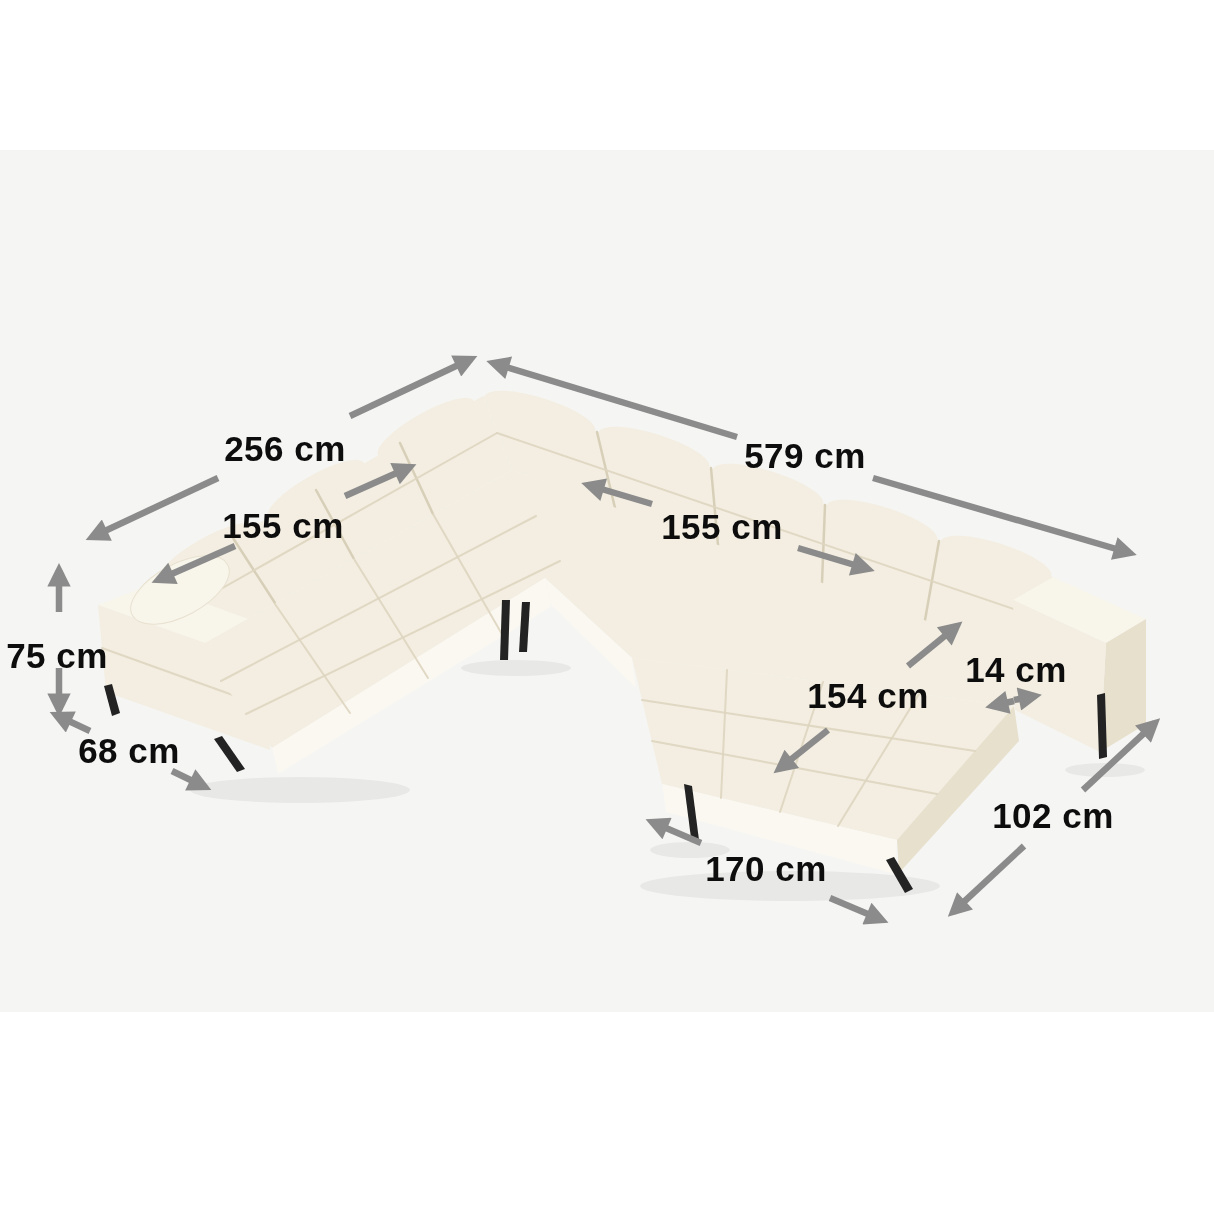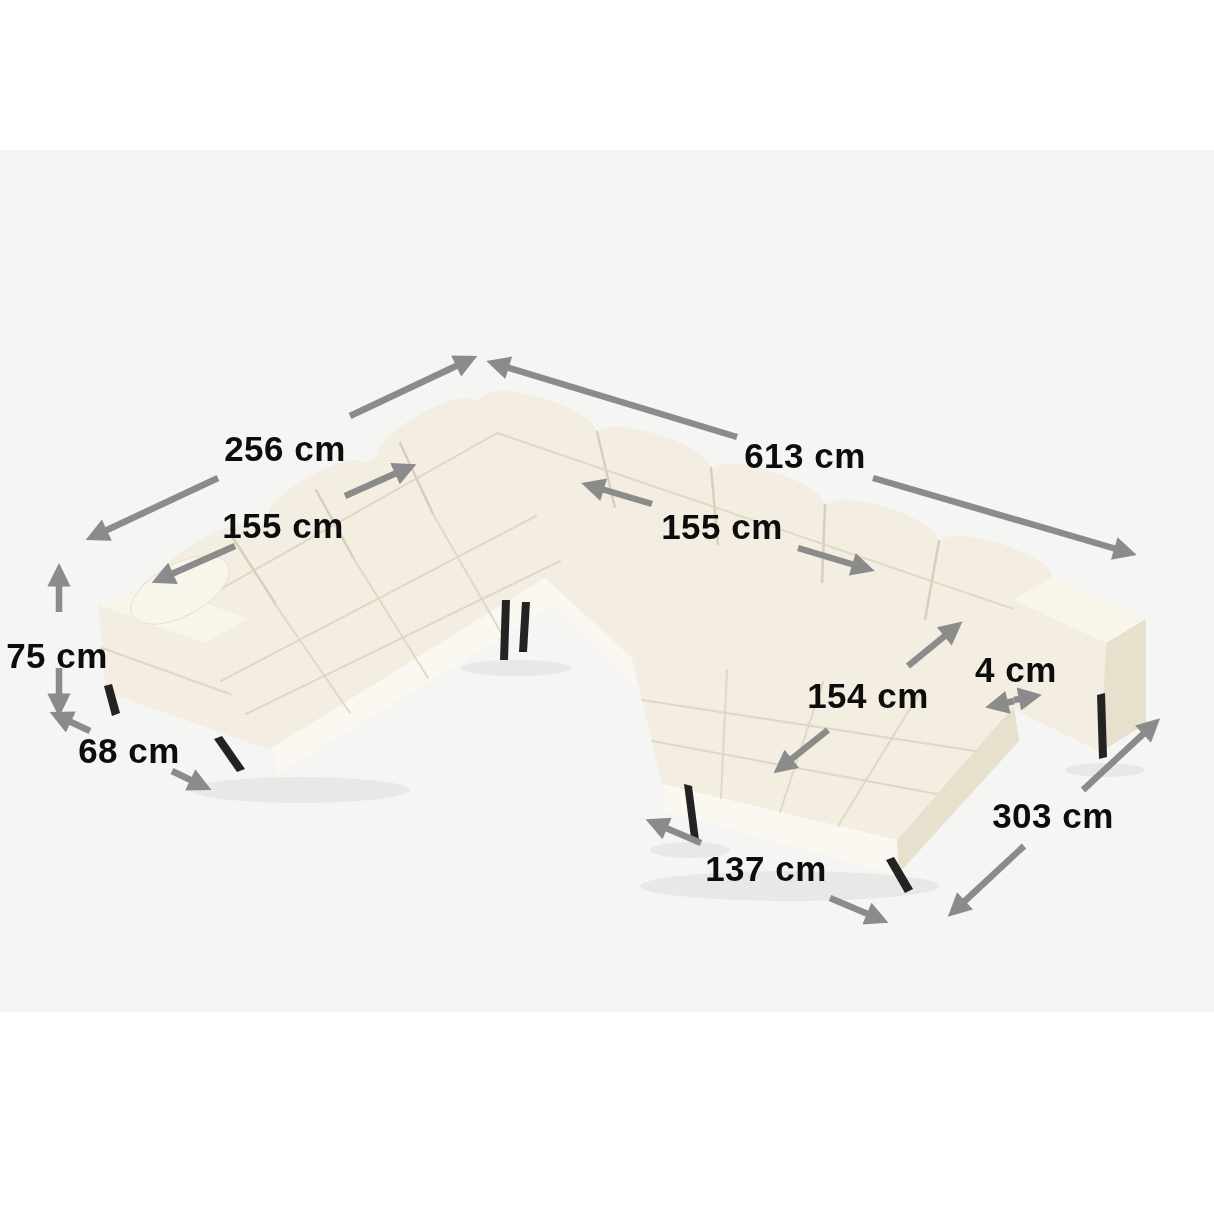--- a/index.html
+++ b/index.html
@@ -169,22 +169,22 @@
         <line class="dim-line" x1="1083" y1="790" x2="1155" y2="723" marker-end="url(#ah)"></line>
       </g>
       <g>
         <line class="dim-line" x1="701" y1="843" x2="652" y2="822" marker-end="url(#ah)"></line>
         <line class="dim-line" x1="830" y1="898" x2="882" y2="920" marker-end="url(#ah)"></line>
       </g>
     </g>
   </svg>
 
   <div class="dim-label" style="left:285px;top:449px">256 cm</div>
-  <div class="dim-label" style="left:805px;top:456px">613 cm</div>
+  <div class="dim-label" style="left:805px;top:456px">579 cm</div>
   <div class="dim-label" style="left:283px;top:526px">155 cm</div>
   <div class="dim-label" style="left:722px;top:527px">155 cm</div>
   <div class="dim-label" style="left:868px;top:696px">154 cm</div>
-  <div class="dim-label" style="left:1016px;top:670px">4 cm</div>
+  <div class="dim-label" style="left:1016px;top:670px">14 cm</div>
   <div class="dim-label" style="left:57px;top:656px">75 cm</div>
   <div class="dim-label" style="left:129px;top:751px">68 cm</div>
-  <div class="dim-label" style="left:1053px;top:816px">303 cm</div>
-  <div class="dim-label" style="left:766px;top:869px">137 cm</div>
+  <div class="dim-label" style="left:1053px;top:816px">102 cm</div>
+  <div class="dim-label" style="left:766px;top:869px">170 cm</div>
 </div>
 
 </body></html>

